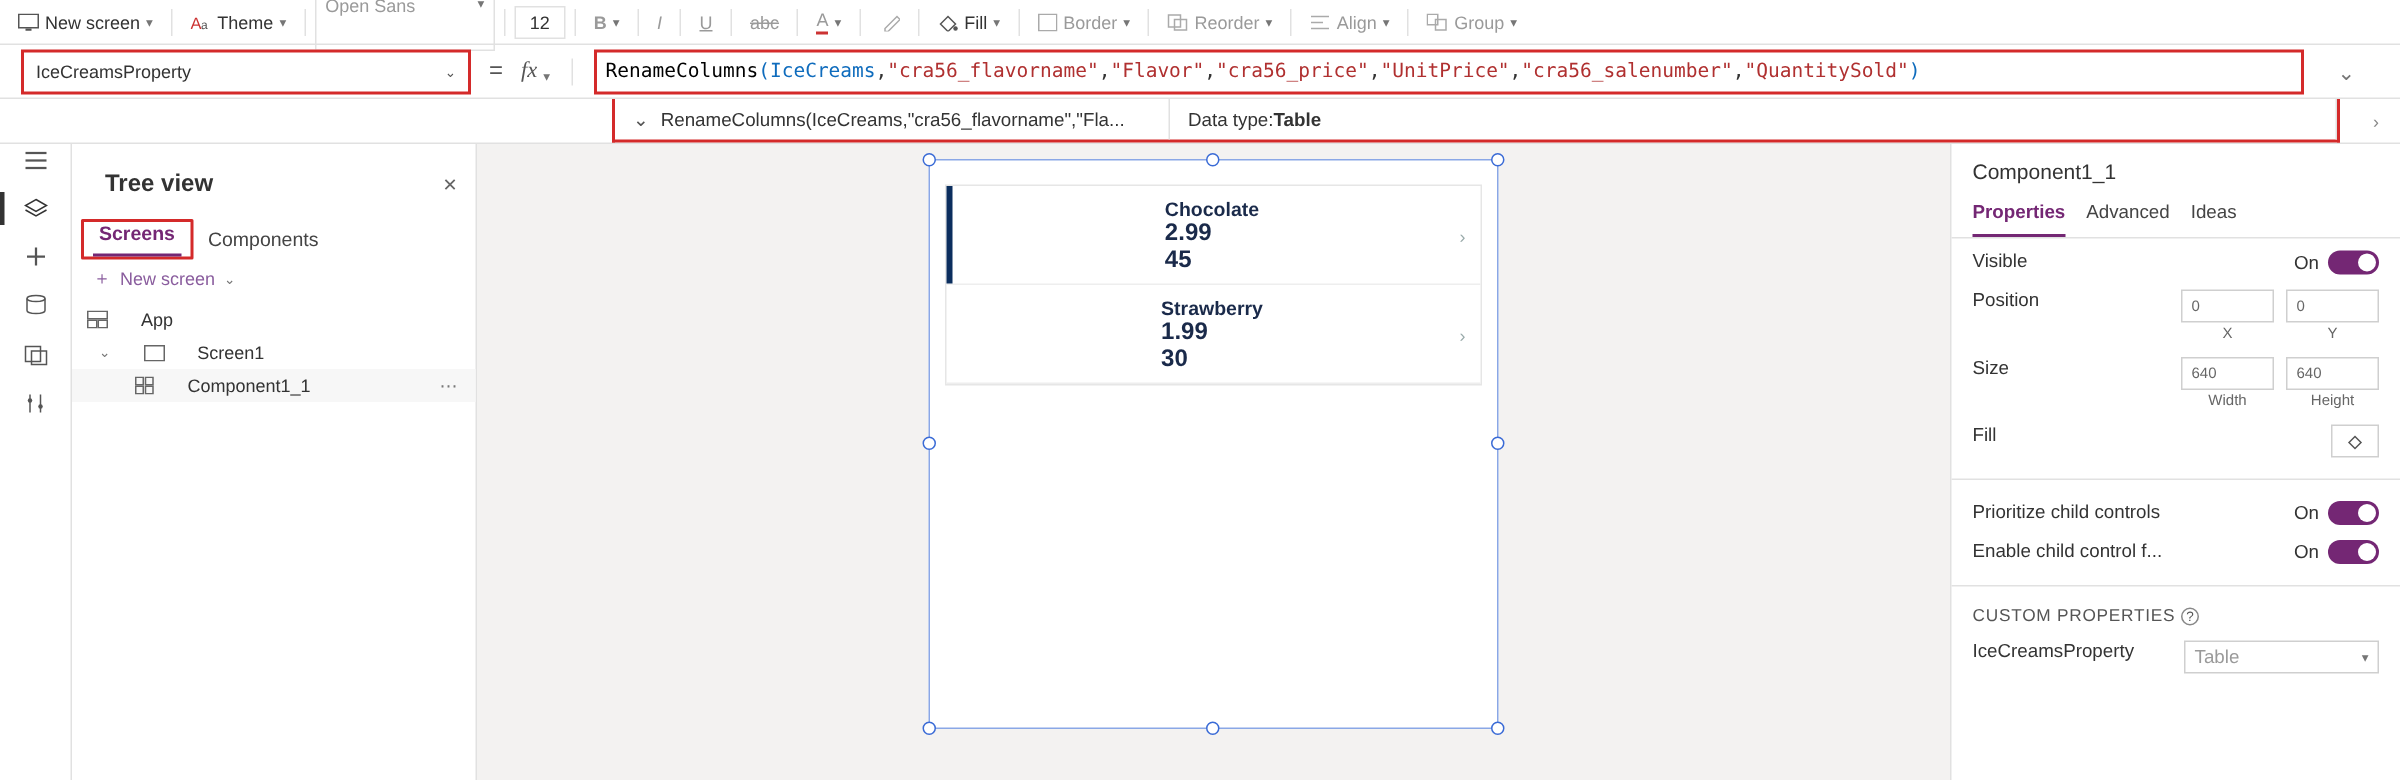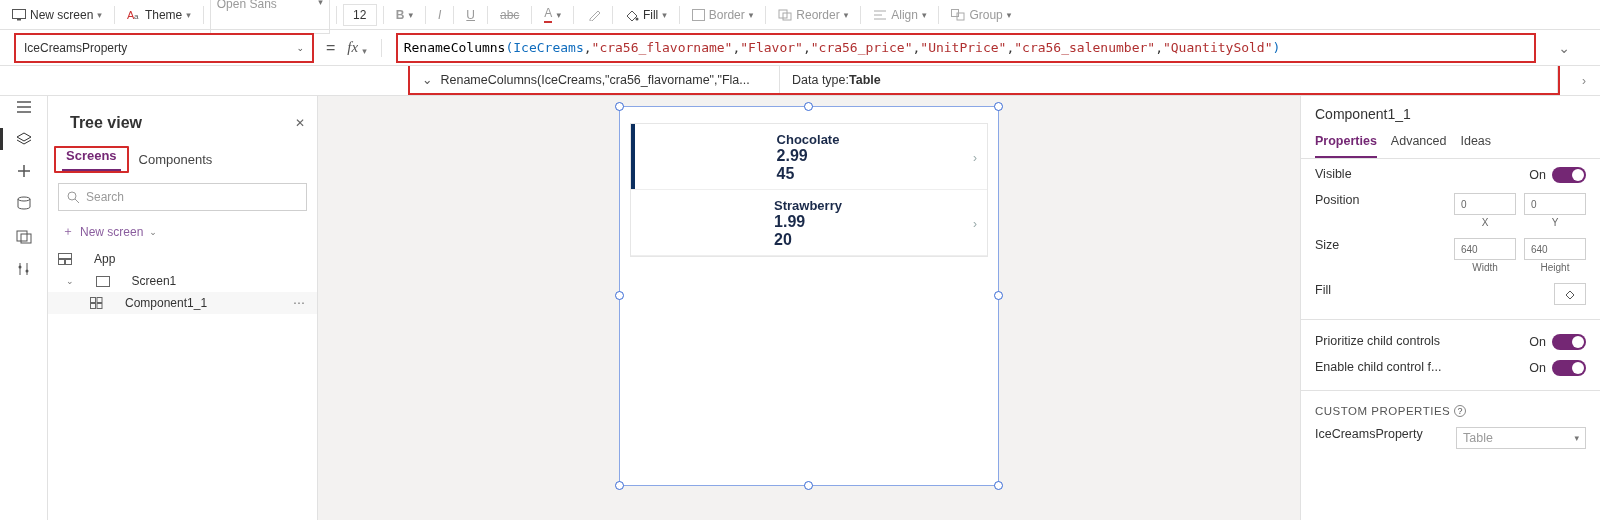--- a/index.html
+++ b/index.html
@@ -326,29 +326,20 @@
   </div>
 
   <div class="tree">
     <div class="treeHead">
       <h3>Tree view</h3>
       <span style="cursor:pointer;color:#666">✕</span>
     </div>
     <div class="tabs">
       <span class="redbox"><span class="tab active">Screens</span></span>
       <span class="tab">Components</span>
-    </div>
-    <div class="search">
-      <span class="icon">
-          <svg width="13" height="13">
-            <circle cx="5" cy="5" r="4" fill="none" stroke="#999"></circle>
-            <line x1="8" y1="8" x2="12" y2="12" stroke="#999"></line>
-          </svg>
-        </span>
-      <span>Search</span>
     </div>
     <div class="newscreen">
       <span style="color:var(--accent2)">＋</span>
       <span>New screen</span>
       <span class="chev">⌄</span>
     </div>
     <div class="treeList">
       <div class="trow">
         <span class="icon">
             <svg width="14" height="12">
@@ -401,21 +392,21 @@
             <div class="sub">2.99</div>
             <div class="sub">45</div>
           </div>
           <span class="arr">›</span>
         </div>
         <div class="grow">
           <div class="bar"></div>
           <div>
             <div class="title">Strawberry</div>
             <div class="sub">1.99</div>
-            <div class="sub">20</div>
+            <div class="sub">30</div>
           </div>
           <span class="arr">›</span>
         </div>
       </div>
     </div>
   </div>
 
   <div class="props">
     <div class="pHead">Component1_1</div>
     <div class="ptabs">

